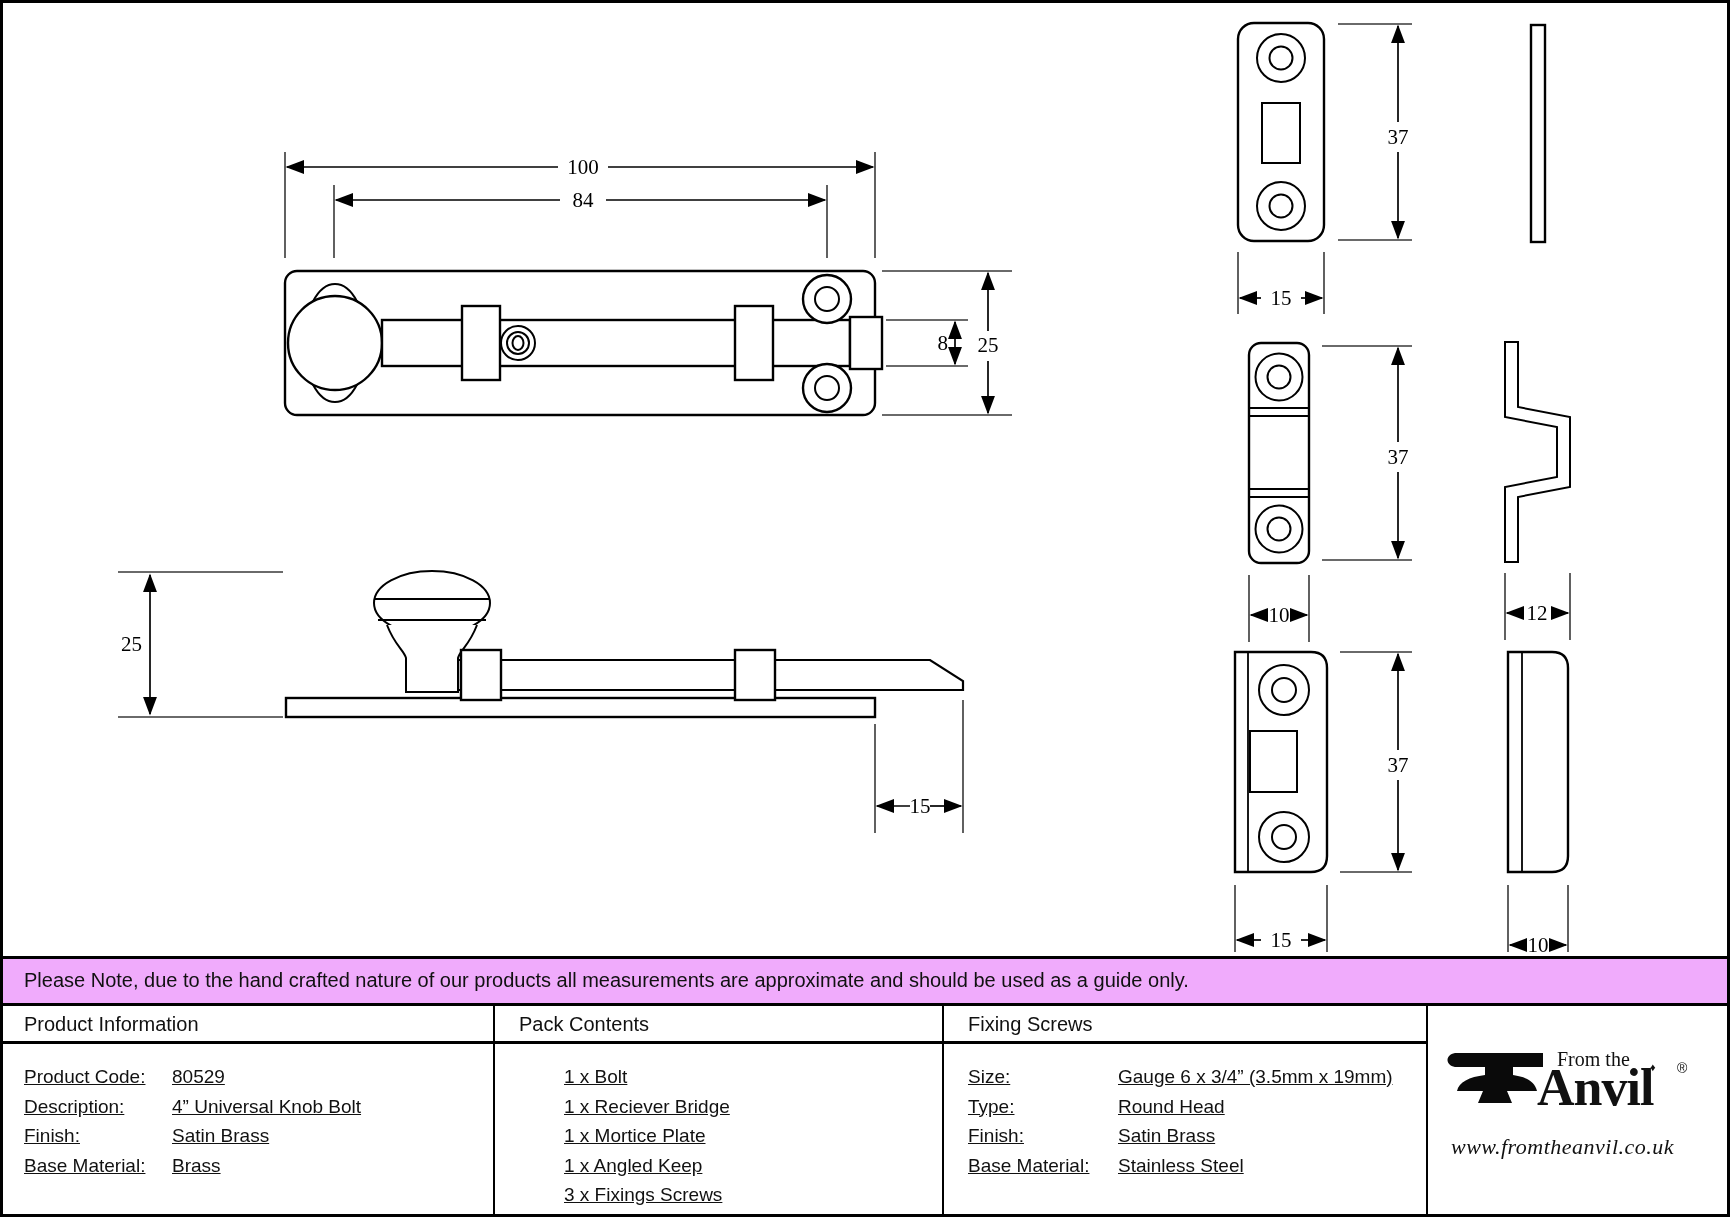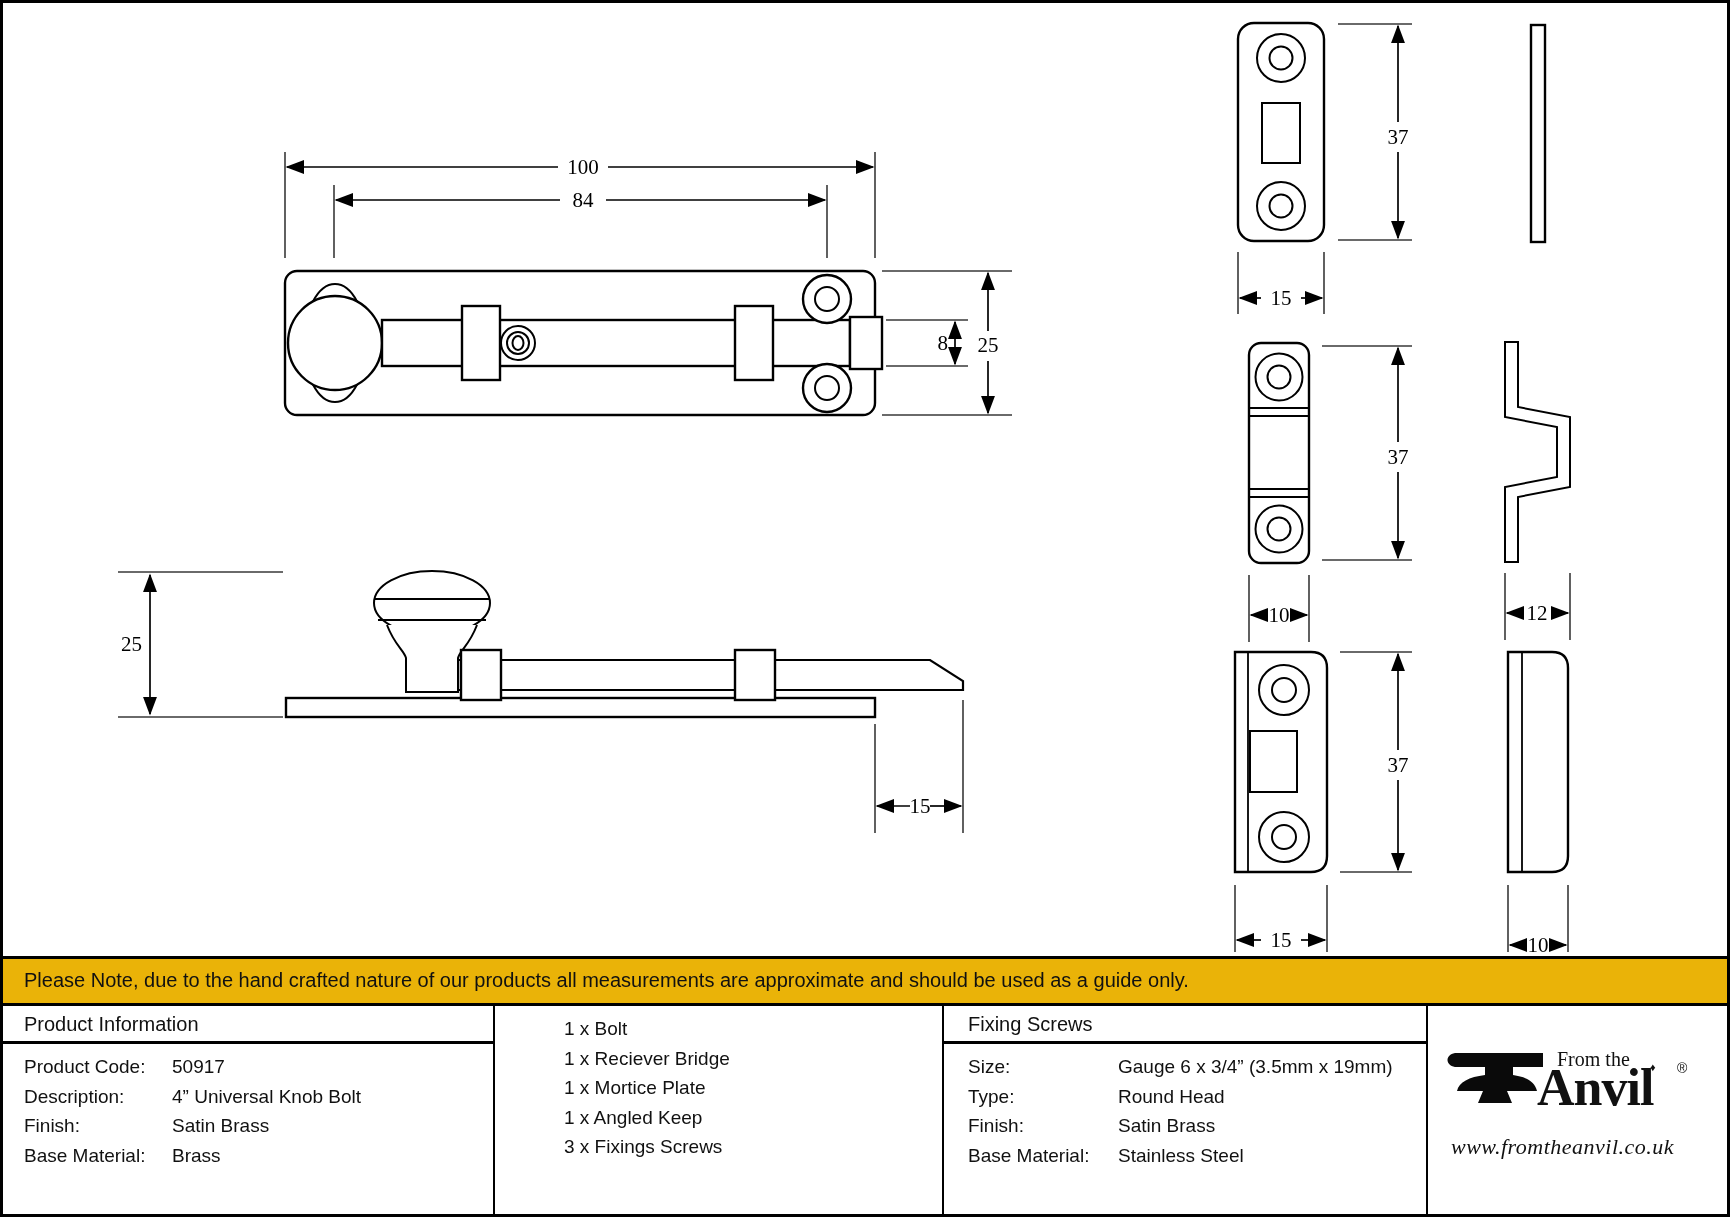--- a/index.html
+++ b/index.html
@@ -9,26 +9,26 @@
   svg text.dim{font-family:"Liberation Serif",serif;font-size:21px;fill:#000;text-anchor:middle;}
   .s{fill:#fff;stroke:#000;stroke-width:2.4;}
   .s2{fill:none;stroke:#000;stroke-width:2;}
   .s2f{fill:#fff;stroke:#000;stroke-width:2;}
   .sf{fill:#fff;stroke:#000;stroke-width:2.2;}
   .x{fill:none;stroke:#3a3a3a;stroke-width:1.6;}
   .x2{fill:none;stroke:#000;stroke-width:1.8;}
   .d{stroke:#000;stroke-width:1.7;fill:none;}
   .notebar{position:absolute;left:0;top:956px;width:1730px;height:50px;box-sizing:border-box;
            border-top:3px solid #000;border-bottom:3px solid #000;line-height:43px;
-           font-size:20px;padding-left:24px;background:#eab308;}
+           font-size:20px;padding-left:24px;background:#f0abfc;}
   .col{position:absolute;top:1006px;height:208px;box-sizing:border-box;background:#fff;}
   .col.bl{border-left:2.5px solid #000;}
   .colhead{height:38px;box-sizing:border-box;border-bottom:3px solid #000;line-height:36px;
            font-size:20px;padding-left:24px;}
-  .colbody{padding-top:8px;}
+  .colbody{padding-top:18px;text-decoration:underline;}
   .row{display:flex;line-height:29.5px;font-size:19px;padding-left:24px;}
   .row .lbl{width:148px;flex:none;}
   .fs .row .lbl{width:150px;}
   .list .row{display:block;margin-left:45px;}
   .logo{position:absolute;left:1441px;top:1040px;width:280px;height:140px;text-align:center;}
   .logo .fromthe{position:absolute;left:116px;top:8px;font-family:"Liberation Serif",serif;font-size:20px;}
   .logo .dmd{position:absolute;left:209px;top:21px;font-size:11px;}
   .logo .brand{position:absolute;left:96px;top:22px;font-family:"Liberation Serif",serif;
                font-size:52px;font-weight:bold;letter-spacing:-1px;line-height:52px;}
   .logo .reg{position:absolute;left:236px;top:20px;font-size:14px;}
@@ -188,39 +188,40 @@
   <div class="notebar">
     <span>Please Note, due to the hand crafted nature of our products all measurements are approximate and should be used as a guide only.</span>
   </div>
 
   
   <div class="col" style="left:0;width:493px;">
     <div class="colhead">Product Information</div>
     <div class="colbody">
       <div class="row">
         <span class="lbl">Product Code:</span>
-        <span class="val">50917</span>
+        <span class="val">80529</span>
       </div>
       <div class="row">
         <span class="lbl">Description:</span>
         <span class="val">4” Universal Knob Bolt</span>
       </div>
       <div class="row">
         <span class="lbl">Finish:</span>
         <span class="val">Satin Brass</span>
       </div>
       <div class="row">
         <span class="lbl">Base Material:</span>
         <span class="val">Brass</span>
       </div>
     </div>
   </div>
 
   
   <div class="col bl list" style="left:493px;width:449px;">
+    <div class="colhead">Pack Contents</div>
     <div class="colbody">
       <div class="row">1 x Bolt</div>
       <div class="row">1 x Reciever Bridge</div>
       <div class="row">1 x Mortice Plate</div>
       <div class="row">1 x Angled Keep</div>
       <div class="row">3 x Fixings Screws</div>
     </div>
   </div>
 
   

